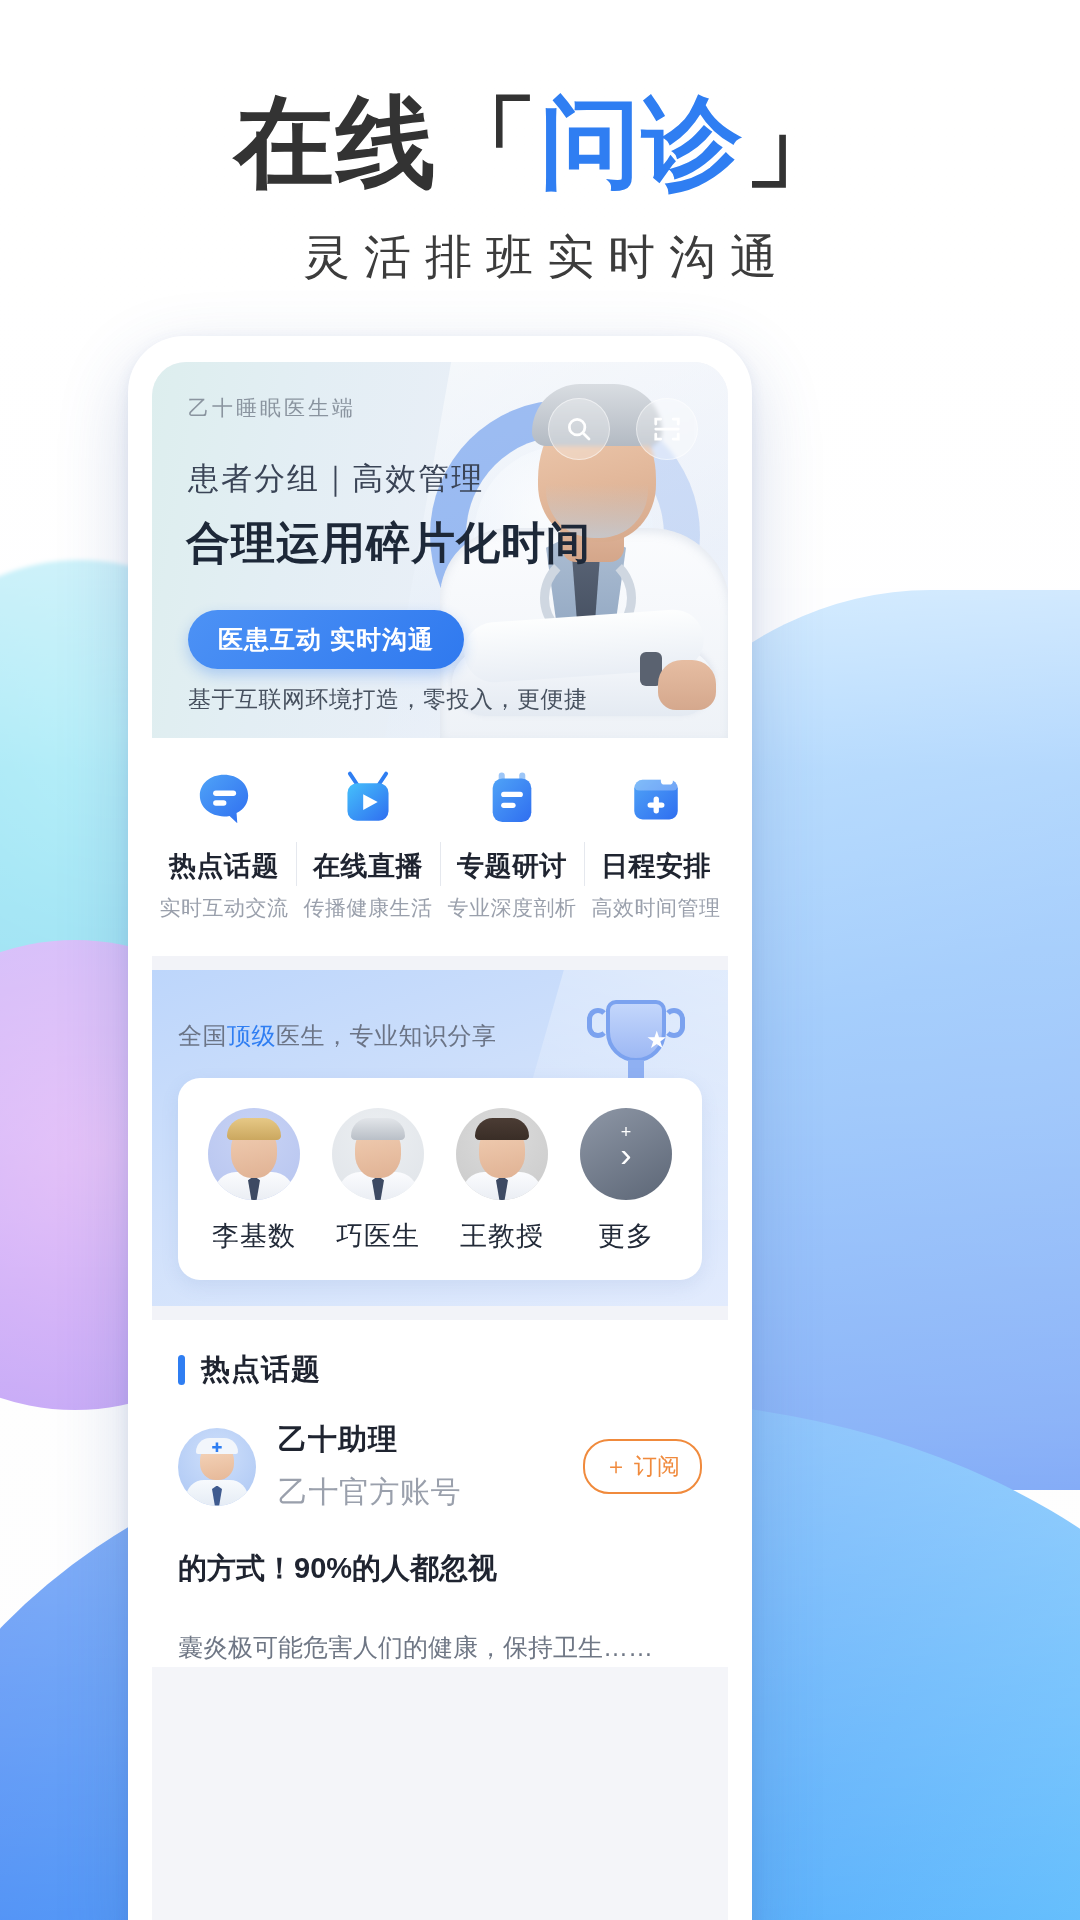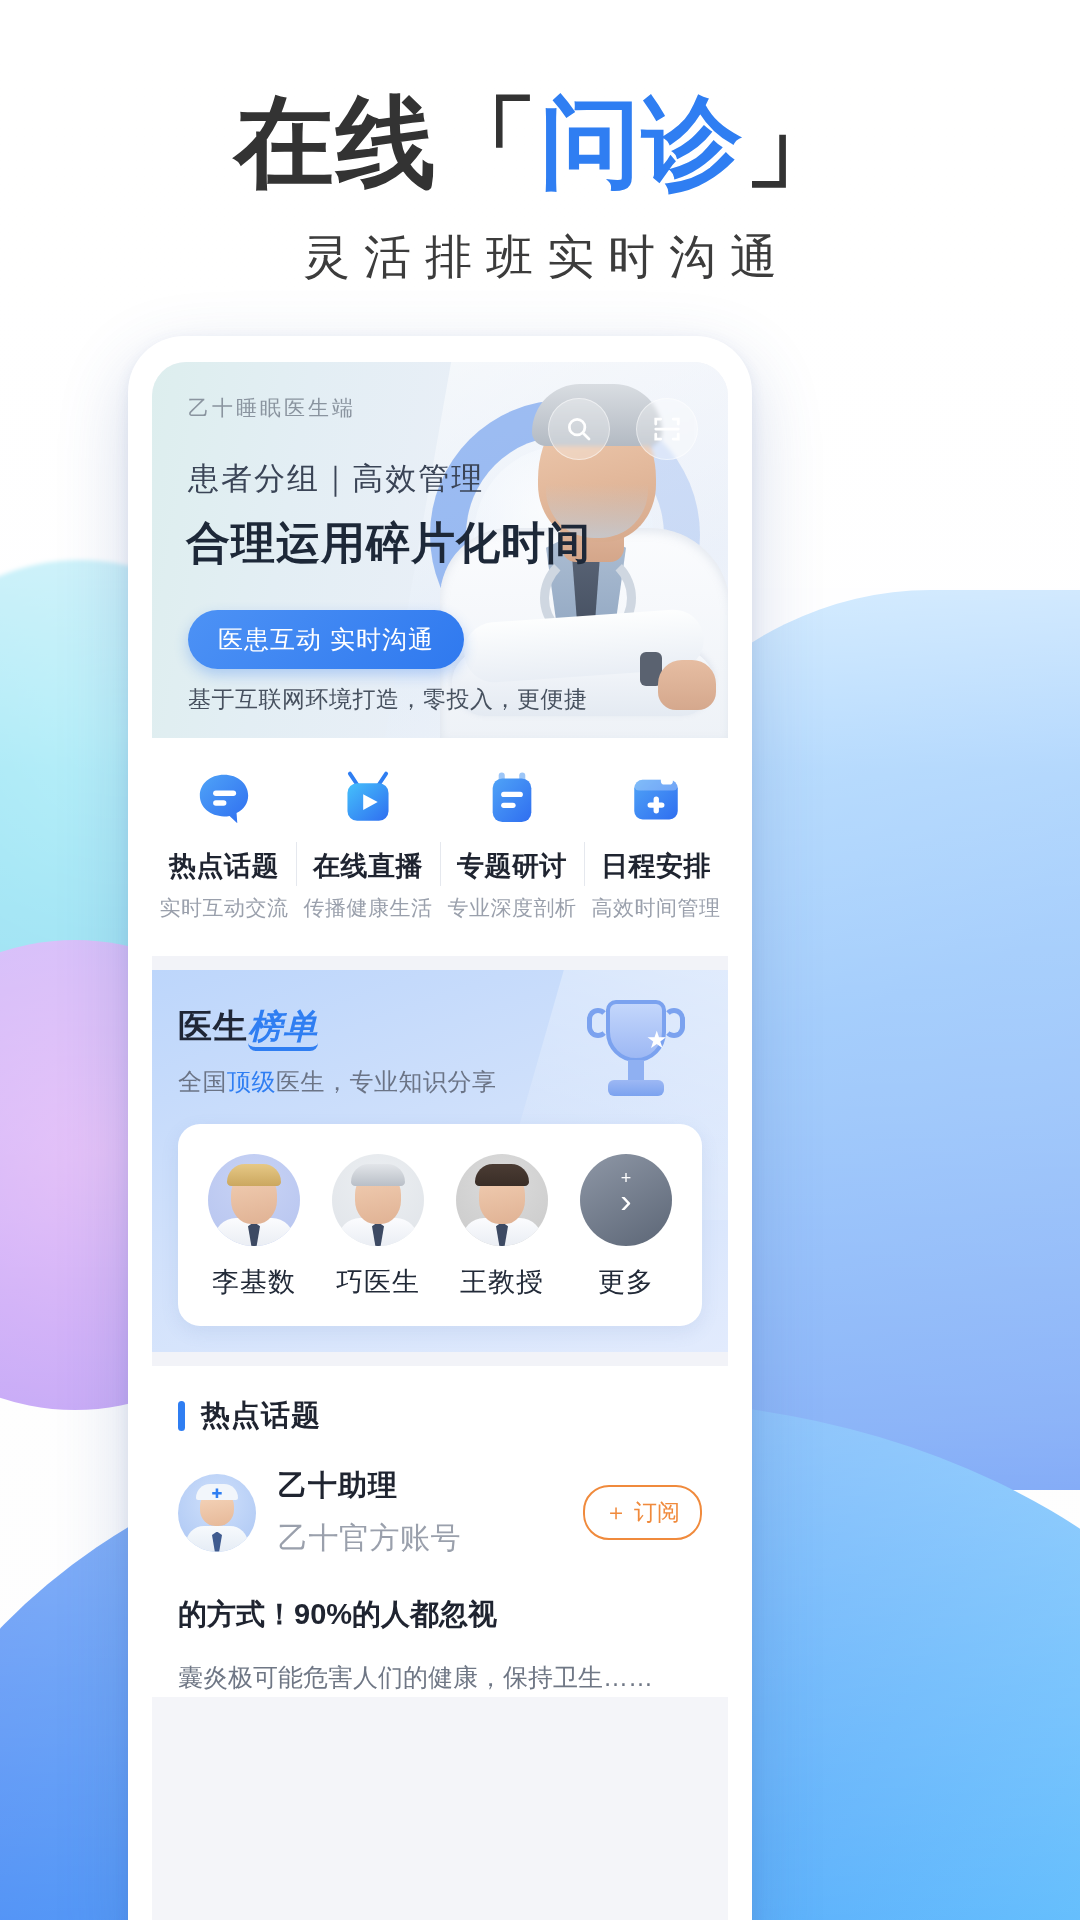--- a/index.html
+++ b/index.html
@@ -212,21 +212,21 @@
     font-size: 31px; letter-spacing: 2px; color: #3a4456; font-weight: 400;
   }
   .hero-title {
     position: absolute; left: 34px; top: 152px;
     font-size: 44px; letter-spacing: 1px; color: #1d2838; font-weight: 700;
   }
   .hero-pill {
     position: absolute; left: 36px; top: 248px;
     padding: 13px 30px; border-radius: 30px;
     background: linear-gradient(135deg, #4d92f5, #2f79ef);
-    color: #ffffff; font-size: 25px; font-weight: 400; letter-spacing: 1px;
+    color: #ffffff; font-size: 25px; font-weight: 700; letter-spacing: 1px;
     box-shadow: 0 6px 14px rgba(47,121,239,0.30);
   }
   .hero-note {
     position: absolute; left: 36px; top: 322px;
     font-size: 23px; color: #47515f; letter-spacing: 0.5px;
   }
 
   
   .features {
     background: #ffffff;
@@ -360,21 +360,21 @@
   .poster-sub { font-size: 30px; color: #9aa0ac; margin-top: 12px; letter-spacing: 0.5px; }
   .sub-btn {
     border: 2px solid #f08a3c; color: #f08a3c;
     border-radius: 26px; padding: 10px 20px; font-size: 23px;
     white-space: nowrap; background: #ffffff;
   }
   .article-title {
     margin-top: 34px; font-size: 29px; font-weight: 700; color: #1f2430; line-height: 1.45;
   }
   .article-body {
-    margin-top: 22px; font-size: 25px; color: #6f7785; line-height: 1.6; text-align: justify;
+    margin-top: 38px; font-size: 25px; color: #6f7785; line-height: 1.6; text-align: justify;
   }
 </style>
 </head>
 <body>
 
 <div class="bg-root">
   <div class="bg-blob-teal"></div>
   <div class="bg-wave-right"></div>
   <div class="bg-blob-purple"></div>
   <div class="bg-wave-bottom"></div>
@@ -520,23 +520,20 @@
       <div class="trophy">
         <div class="tr-ear-l"></div>
         <div class="tr-ear-r"></div>
         <div class="tr-cup">
             <span class="tr-star">★</span>
           </div>
         <div class="tr-stem"></div>
         <div class="tr-base"></div>
       </div>
 
-      <div class="rank-title">
-        <span>医生</span><span class="rt-blue">榜单</span>
-      </div>
       <div class="rank-sub">
         <span>全国</span><span class="rs-blue">顶级</span><span>医生，专业知识分享</span>
       </div>
 
       <div class="doc-card">
         <div class="doc-item">
           <div class="avatar av-2">
             <div class="av-coat"></div>
             <div class="av-tie"></div>
             <div class="av-face"></div>

